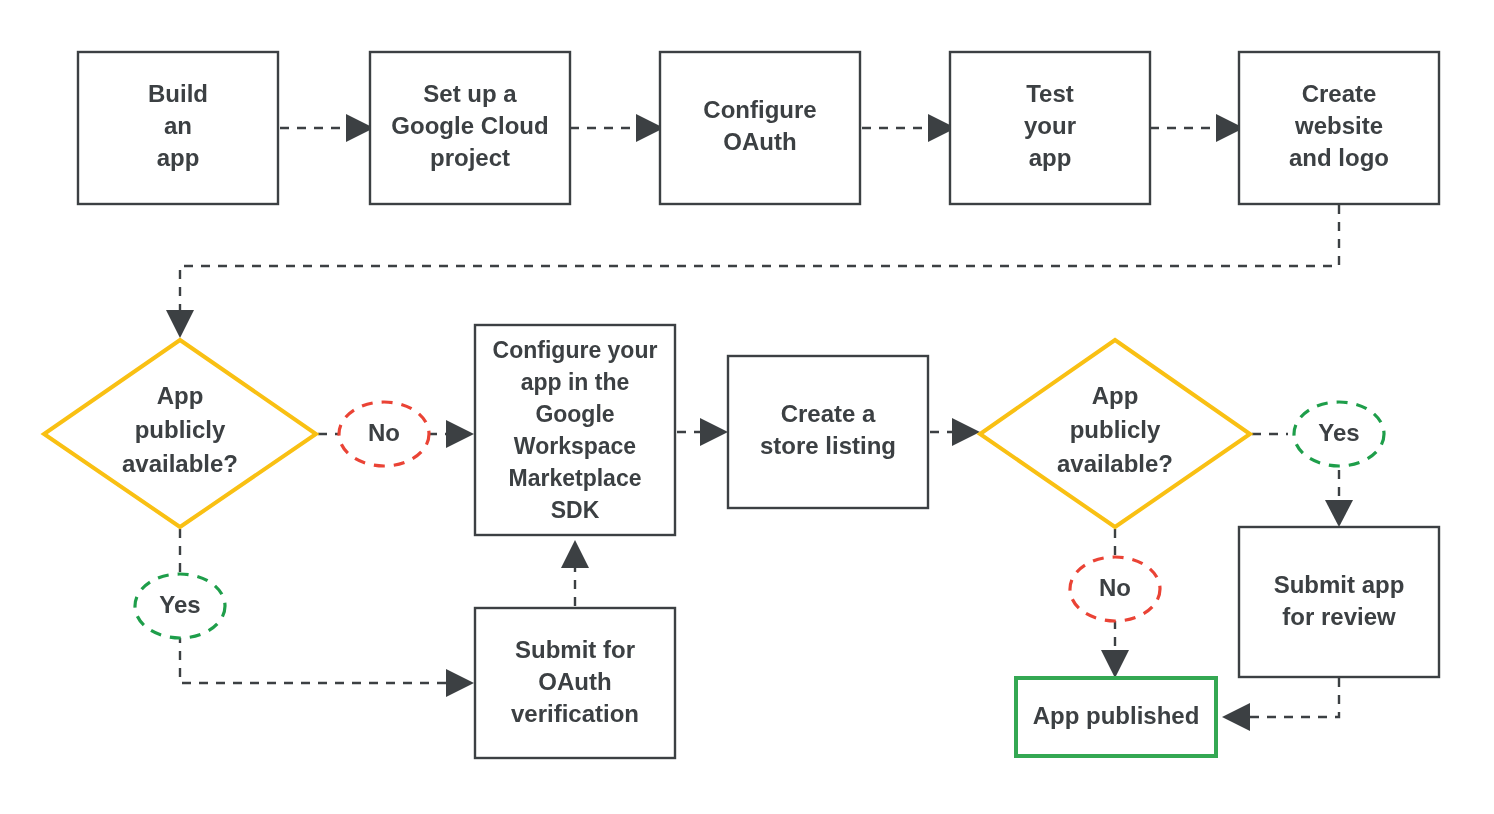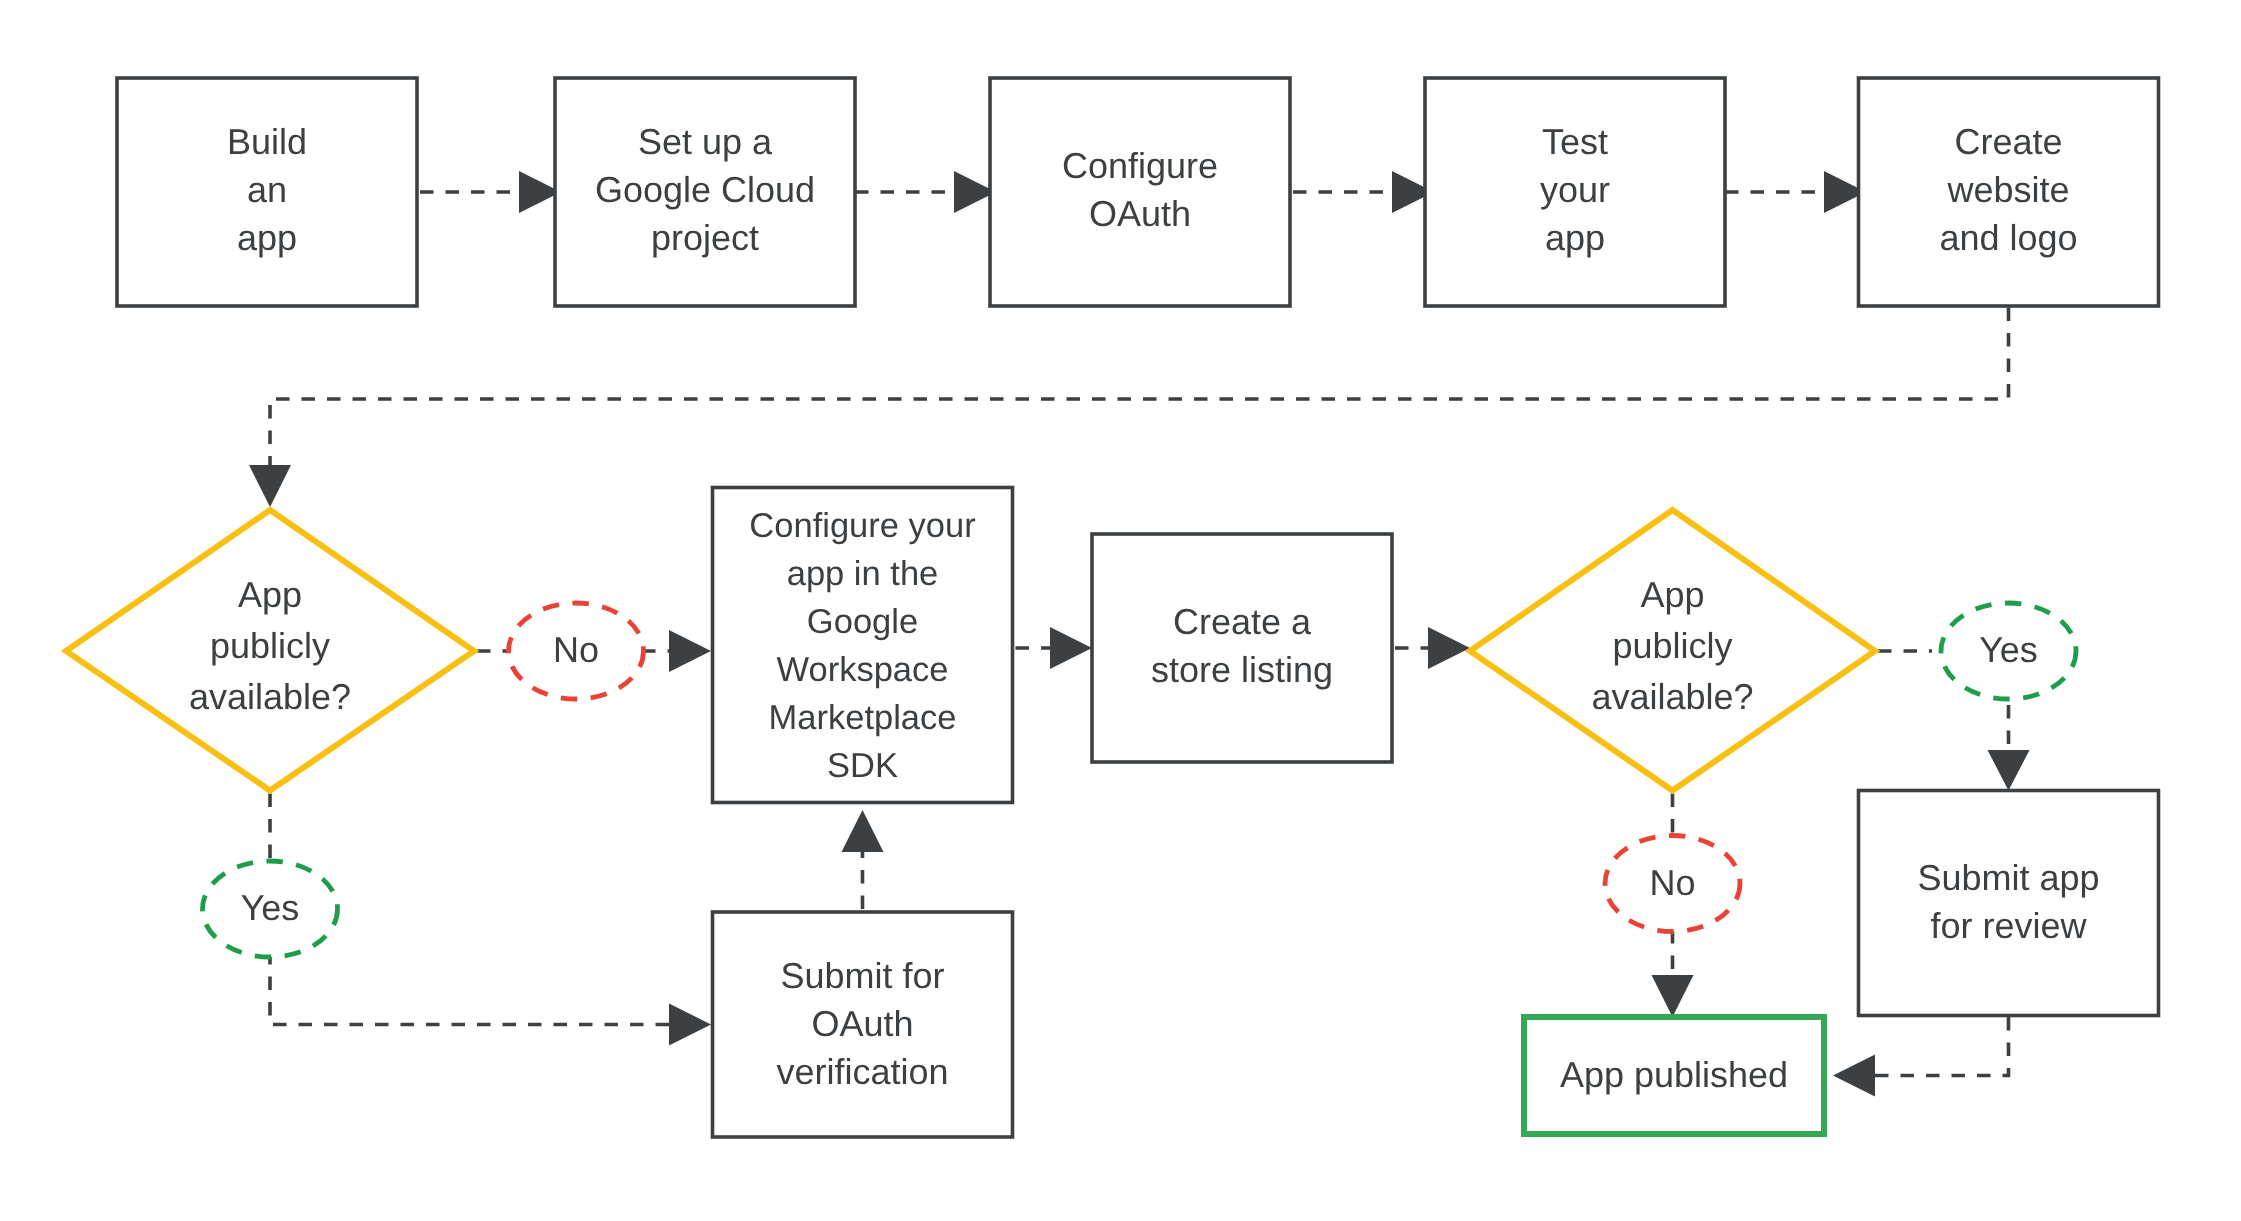--- a/index.html
+++ b/index.html
@@ -11,20 +11,21 @@
     width: 1494px;
     height: 814px;
     font-family: "Liberation Sans", sans-serif;
     overflow: hidden;
   }
   #flow-root {
     position: relative;
     width: 1494px;
     height: 814px;
     background: #ffffff;
+    font-weight: bold;
   }
   svg.diagram {
     display: block;
     width: 1494px;
     height: 814px;
   }
   .node-rect {
     fill: #ffffff;
     stroke: #3C4043;
     stroke-width: 2.4;

